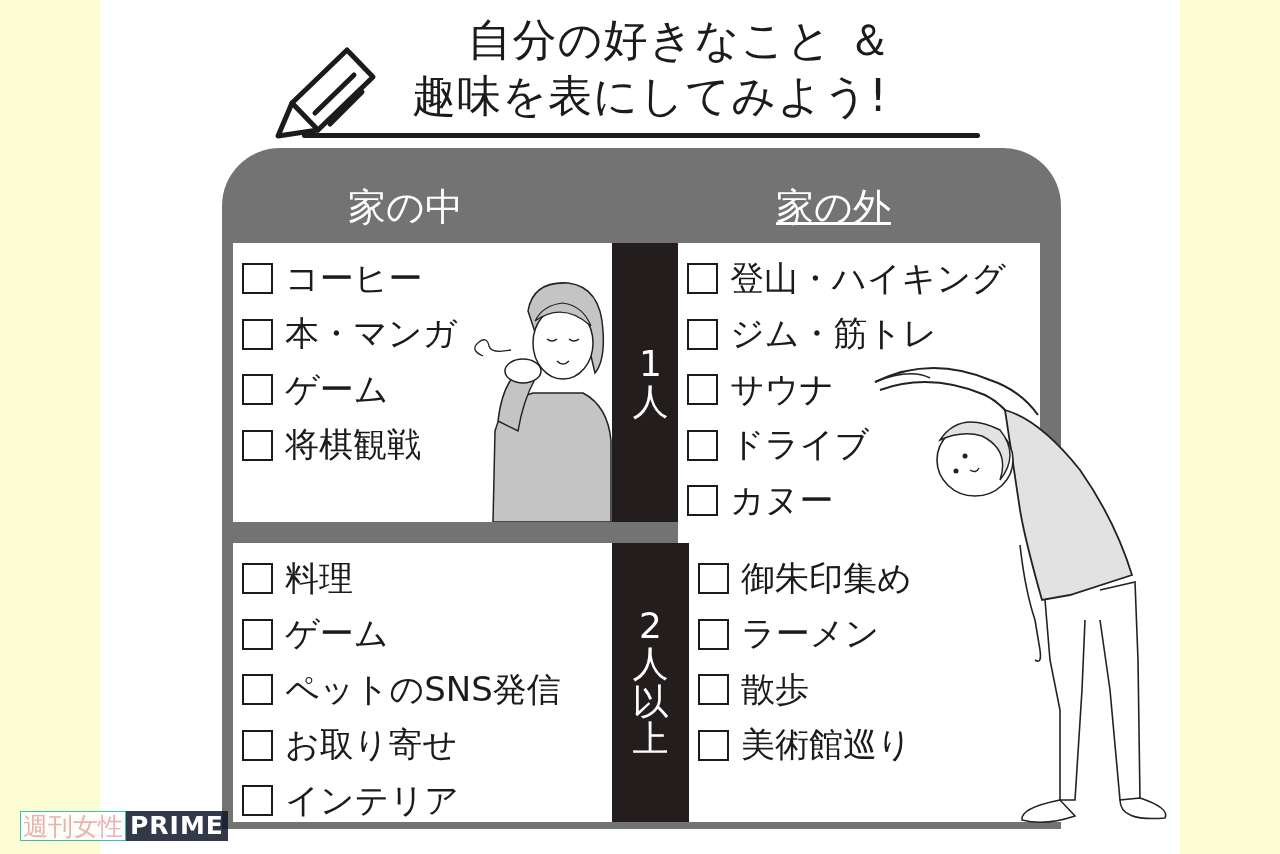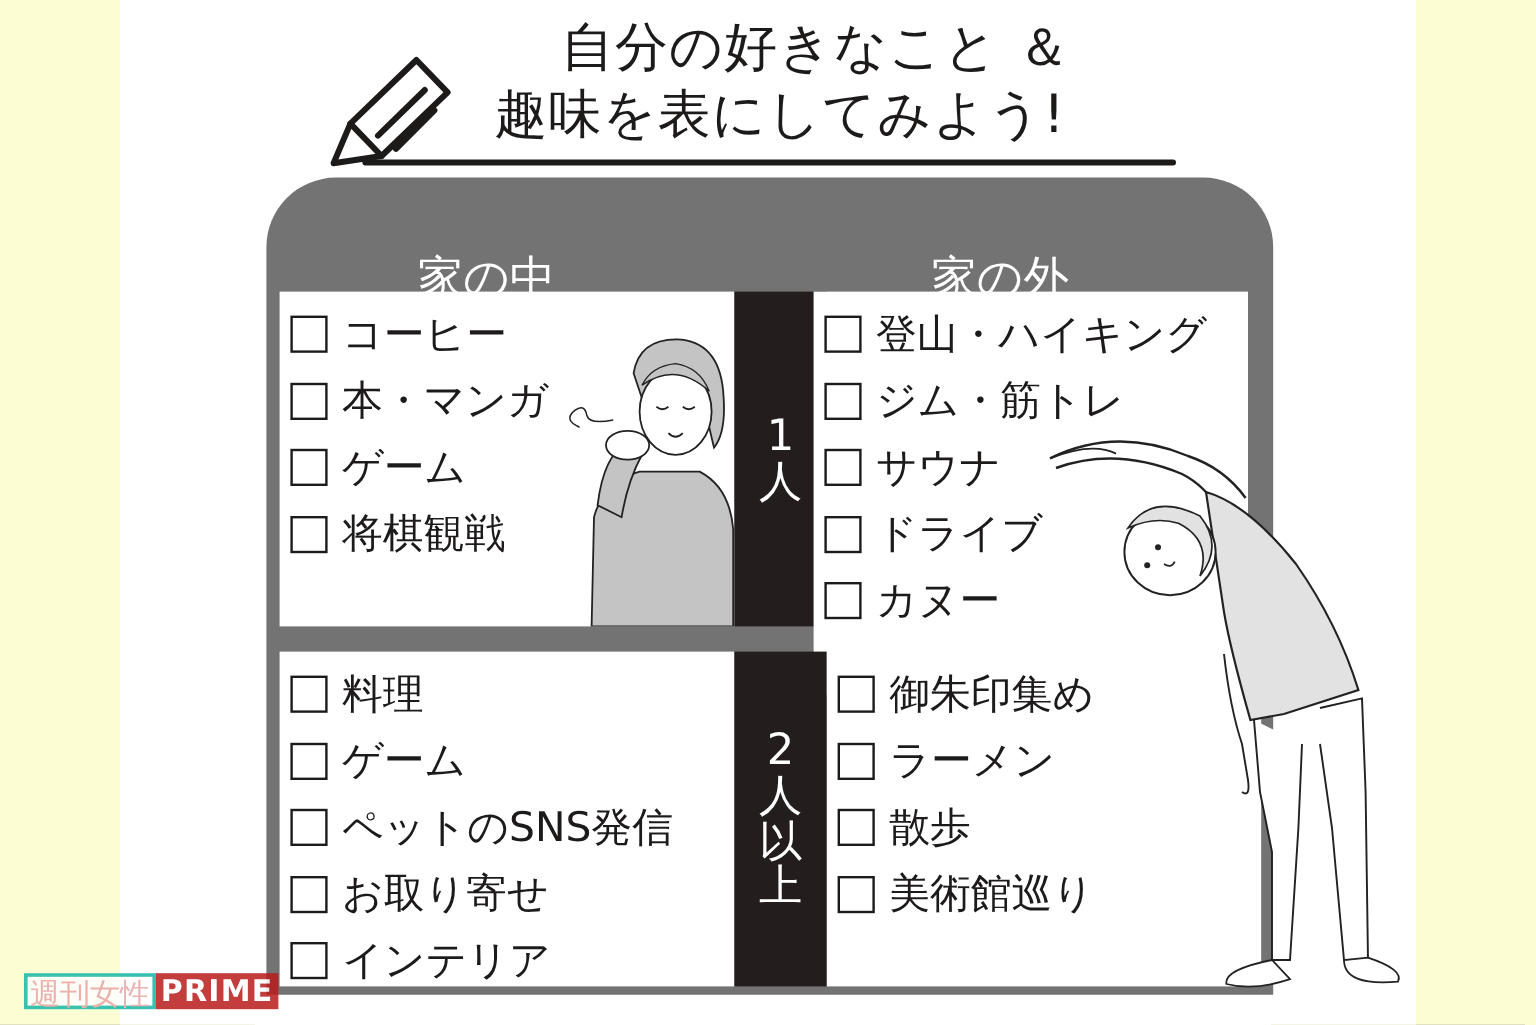--- a/index.html
+++ b/index.html
@@ -23,31 +23,31 @@
     position:absolute; left:302px; top:133px; width:678px; height:5px;
     background:#1d1a1a; border-radius:3px;
   }
   .pencil { position:absolute; left:270px; top:40px; width:110px; height:100px; }
 
   .board {
     position:absolute; left:222px; top:148px; width:839px; height:681px;
     background:#737373; border-radius:58px 58px 0 0;
   }
   .col-head {
-    position:absolute; top:40px; color:#ffffff; font-size:38px; line-height:1;margin-top:24px;
+    position:absolute; top:40px; color:#ffffff; font-size:38px; line-height:1;
   }
   .col-head.in { left:126px; }
   .col-head.out { left:554px;text-decoration:underline; }
   .panel {
     position:absolute; background:#ffffff;
   }
   .p-tl { left:11px; top:95px; width:379px; height:279px; }
   .p-tr { left:456px; top:95px; width:362px; height:336px; }
   .p-bl { left:11px; top:395px; width:379px; height:279px; }
-  .p-br { left:467px; top:395px; width:362px; height:279px; }
+  .p-br { left:467px; top:395px; width:362px; height:279px;padding-left:20px; }
   .divider {
     position:absolute; left:390px; width:77px; background:#231e1d;
     color:#ffffff; font-size:36px; display:flex; flex-direction:column;
     align-items:center; justify-content:center; line-height:1.05;
   }
   .divider.d1 { top:95px; height:279px; }
   .divider.d2 { top:395px; height:279px; }
   .divider span { display:block; }
   .list { position:absolute; left:9px; top:8px; margin:0; padding:0; list-style:none; }
   .list li {
@@ -56,22 +56,22 @@
   }
   .cb {
     width:31px; height:31px; border:2px solid #1d1a1a; box-sizing:border-box;
     margin-right:12px; background:#fff; flex:0 0 auto;
   }
   .illus { position:absolute; }
   .watermark {
     position:absolute; left:20px; top:811px; display:flex; height:30px;
     font-size:25px; line-height:30px; opacity:0.85;
   }
-  .wm-a { color:#e8a6a6; background:#fff; border:3px solid #14b8a6; padding:0 2px; }
-  .wm-b { color:#ffffff; background:#b91c1c; padding:0 4px; font-weight:bold; letter-spacing:1px; }
+  .wm-a { color:#e8a6a6; background:#fff; border:1px solid #14b8a6; padding:0 2px; }
+  .wm-b { color:#ffffff; background:#0f172a; padding:0 4px; font-weight:bold; letter-spacing:1px; }
 </style>
 </head>
 <body>
 
 <div class="canvas"></div>
 
 <svg class="pencil" viewBox="0 0 110 100">
   <g fill="none" stroke="#1d1a1a" stroke-width="5" stroke-linejoin="round" stroke-linecap="round">
     <path d="M8 96 L22 63 L77 10 L103 37 L48 90 Z"></path>
     <path d="M22 63 L48 90"></path>

